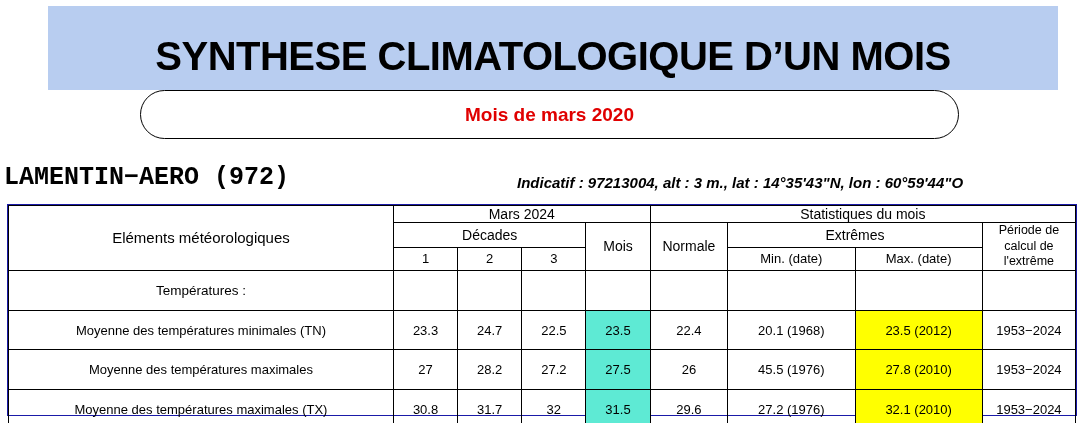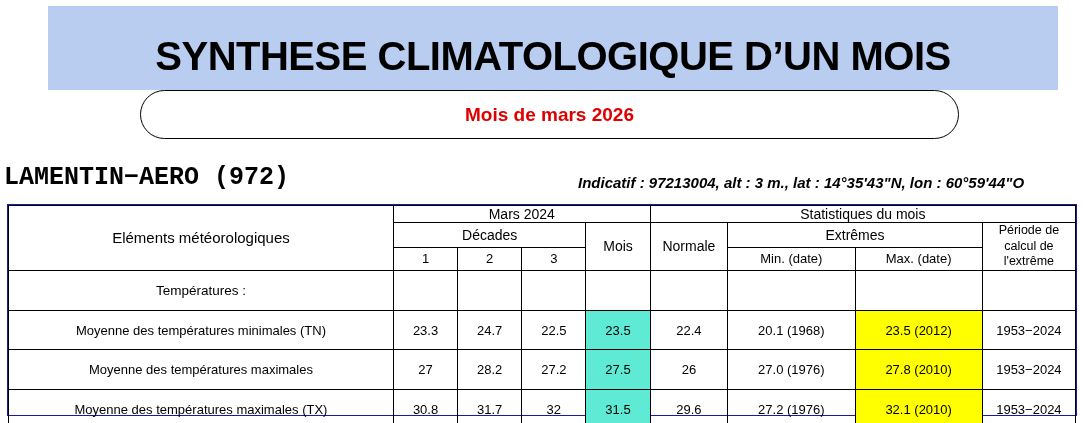--- a/index.html
+++ b/index.html
@@ -69,21 +69,21 @@
     position: absolute;
     left: 4px;
     top: 163px;
     font-size: 25px;
     font-weight: bold;
     letter-spacing: 0px;
     font-family: Liberation Mono, monospace;
   }
   .station-meta {
     position: absolute;
-    left: 578px;
+    left: 517px;
     top: 174px;
     font-size: 15px;
     font-style: italic;
     font-weight: bold;
     white-space: nowrap;
   }
 
   
   .table-wrap {
     position: absolute;
@@ -143,21 +143,21 @@
 </head>
 <body>
 
 <div class="page">
 
   <div class="banner">
     <div class="banner-title">SYNTHESE CLIMATOLOGIQUE D’UN MOIS</div>
   </div>
 
   <div class="month-pill">
-    <span class="month-pill-text">Mois de mars 2026</span>
+    <span class="month-pill-text">Mois de mars 2020</span>
   </div>
 
   <div class="station-name">LAMENTIN−AERO (972)</div>
   <div class="station-meta">Indicatif : 97213004, alt : 3 m., lat : 14°35'43"N, lon : 60°59'44"O</div>
 
   <div class="table-wrap">
     <table class="meteo">
       <colgroup>
         <col class="c-elem">
         <col class="c-dec">
@@ -215,21 +215,21 @@
           <td>1953−2024</td>
         </tr>
 
         <tr>
           <td class="cell-left">Moyenne des températures maximales</td>
           <td>27</td>
           <td>28.2</td>
           <td>27.2</td>
           <td class="val-pink">27.5</td>
           <td class="val-bold">26</td>
-          <td>27.0 (1976)</td>
+          <td>45.5 (1976)</td>
           <td class="val-yellow">27.8 (2010)</td>
           <td>1953−2024</td>
         </tr>
 
         <tr>
           <td class="cell-left">Moyenne des températures maximales (TX)</td>
           <td>30.8</td>
           <td>31.7</td>
           <td>32</td>
           <td class="val-pink">31.5</td>

